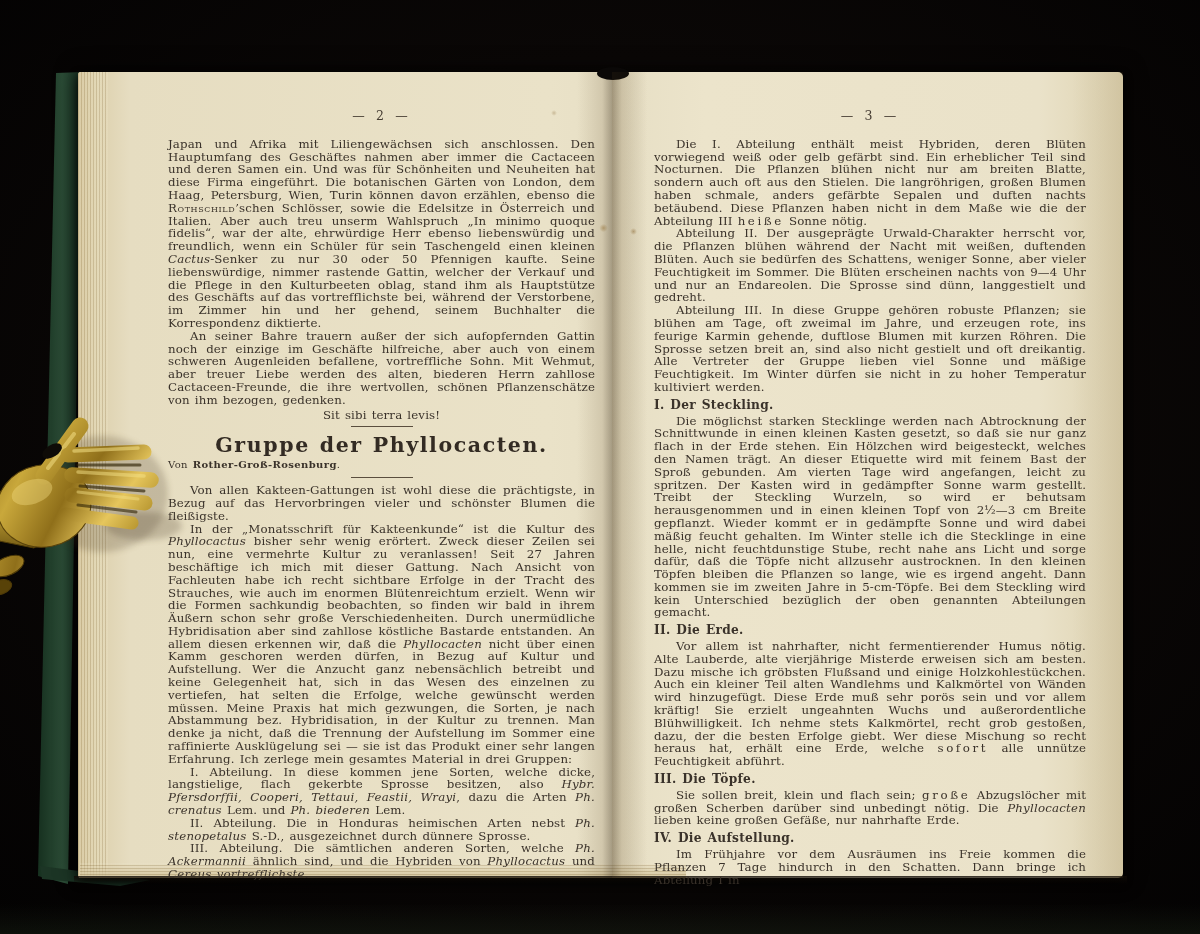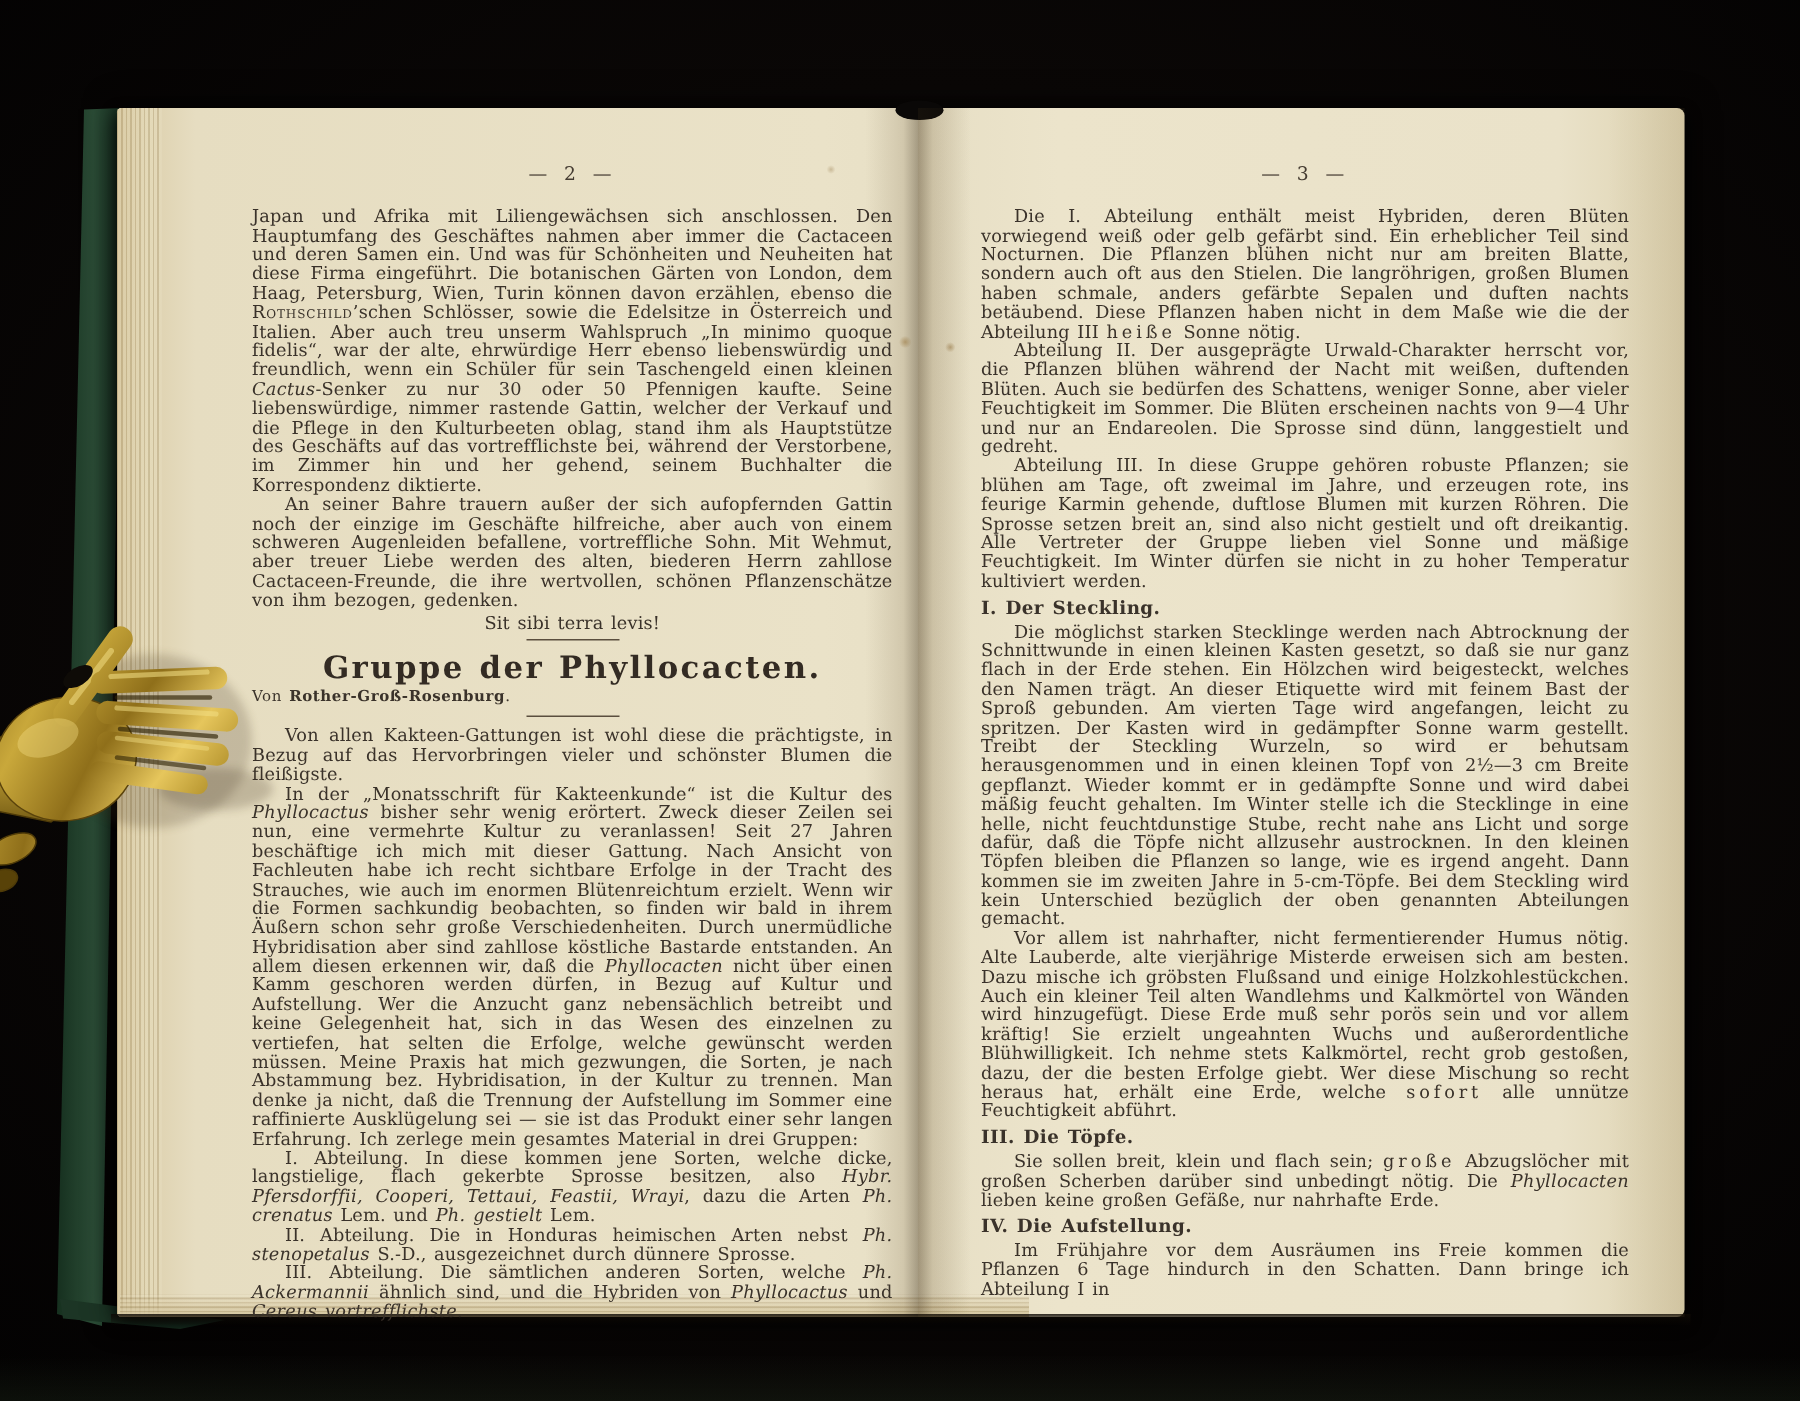--- a/index.html
+++ b/index.html
@@ -85,43 +85,44 @@
         <div class="pg-header">—  2  —</div>
         <p>Japan und Afrika mit Liliengewächsen sich anschlossen. Den Hauptumfang des Geschäftes nahmen aber immer die Cactaceen und deren Samen ein. Und was für Schönheiten und Neuheiten hat diese Firma eingeführt. Die botanischen Gärten von London, dem Haag, Petersburg, Wien, Turin können davon erzählen, ebenso die <span class="sc">Rothschild</span>’schen Schlösser, sowie die Edelsitze in Österreich und Italien. Aber auch treu unserm Wahlspruch „In minimo quoque fidelis“, war der alte, ehrwürdige Herr ebenso liebenswürdig und freundlich, wenn ein Schüler für sein Taschengeld einen kleinen <i>Cactus</i>-Senker zu nur 30 oder 50 Pfennigen kaufte. Seine liebenswürdige, nimmer rastende Gattin, welcher der Verkauf und die Pflege in den Kulturbeeten oblag, stand ihm als Hauptstütze des Geschäfts auf das vortrefflichste bei, während der Verstorbene, im Zimmer hin und her gehend, seinem Buchhalter die Korrespondenz diktierte.</p>
         <p class="ind">An seiner Bahre trauern außer der sich aufopfernden Gattin noch der einzige im Geschäfte hilfreiche, aber auch von einem schweren Augenleiden befallene, vortreffliche Sohn. Mit Wehmut, aber treuer Liebe werden des alten, biederen Herrn zahllose Cactaceen-Freunde, die ihre wertvollen, schönen Pflanzenschätze von ihm bezogen, gedenken.</p>
         <div class="motto">Sit sibi terra levis!</div>
         <div class="rule"></div>
         <h1 class="title">Gruppe der Phyllocacten.</h1>
         <div class="byline">Von <b>Rother-Groß-Rosenburg</b>.</div>
         <div class="rule"></div>
         <p class="ind">Von allen Kakteen-Gattungen ist wohl diese die prächtigste, in Bezug auf das Hervorbringen vieler und schönster Blumen die fleißigste.</p>
         <p class="ind">In der „Monatsschrift für Kakteenkunde“ ist die Kultur des <i>Phyllocactus</i> bisher sehr wenig erörtert. Zweck dieser Zeilen sei nun, eine vermehrte Kultur zu veranlassen! Seit 27 Jahren beschäftige ich mich mit dieser Gattung. Nach Ansicht von Fachleuten habe ich recht sichtbare Erfolge in der Tracht des Strauches, wie auch im enormen Blütenreichtum erzielt. Wenn wir die Formen sachkundig beobachten, so finden wir bald in ihrem Äußern schon sehr große Verschiedenheiten. Durch unermüdliche Hybridisation aber sind zahllose köstliche Bastarde entstanden. An allem diesen erkennen wir, daß die <i>Phyllocacten</i> nicht über einen Kamm geschoren werden dürfen, in Bezug auf Kultur und Aufstellung. Wer die Anzucht ganz nebensächlich betreibt und keine Gelegenheit hat, sich in das Wesen des einzelnen zu vertiefen, hat selten die Erfolge, welche gewünscht werden müssen. Meine Praxis hat mich gezwungen, die Sorten, je nach Abstammung bez. Hybridisation, in der Kultur zu trennen. Man denke ja nicht, daß die Trennung der Aufstellung im Sommer eine raffinierte Ausklügelung sei — sie ist das Produkt einer sehr langen Erfahrung. Ich zerlege mein gesamtes Material in drei Gruppen:</p>
-        <p class="ind">I. Abteilung. In diese kommen jene Sorten, welche dicke, langstielige, flach gekerbte Sprosse besitzen, also <i>Hybr. Pfersdorffii, Cooperi, Tettaui, Feastii, Wrayi</i>, dazu die Arten <i>Ph. crenatus</i> Lem. und <i>Ph. gestielt</i> Lem.</p>
+        <p class="ind">I. Abteilung. In diese kommen jene Sorten, welche dicke, langstielige, flach gekerbte Sprosse besitzen, also <i>Hybr. Pfersdorffii, Cooperi, Tettaui, Feastii, Wrayi</i>, dazu die Arten <i>Ph. crenatus</i> Lem. und <i>Ph. biederen</i> Lem.</p>
         <p class="ind">II. Abteilung. Die in Honduras heimischen Arten nebst <i>Ph. stenopetalus</i> S.-D., ausgezeichnet durch dünnere Sprosse.</p>
         <p class="ind">III. Abteilung. Die sämtlichen anderen Sorten, welche <i>Ph. Ackermannii</i> ähnlich sind, und die Hybriden von <i>Phyllocactus</i> und <i>Cereus vortrefflichste</i>.</p>
       </div>
     </div>
 
     <div class="page page-right">
       <div class="textcol">
         <div class="pg-header">—  3  —</div>
         <p class="ind">Die I. Abteilung enthält meist Hybriden, deren Blüten vorwiegend weiß oder gelb gefärbt sind. Ein erheblicher Teil sind Nocturnen. Die Pflanzen blühen nicht nur am breiten Blatte, sondern auch oft aus den Stielen. Die langröhrigen, großen Blumen haben schmale, anders gefärbte Sepalen und duften nachts betäubend. Diese Pflanzen haben nicht in dem Maße wie die der Abteilung III <span class="sperr">heiße</span> Sonne nötig.</p>
         <p class="ind">Abteilung II. Der ausgeprägte Urwald-Charakter herrscht vor, die Pflanzen blühen während der Nacht mit weißen, duftenden Blüten. Auch sie bedürfen des Schattens, weniger Sonne, aber vieler Feuchtigkeit im Sommer. Die Blüten erscheinen nachts von 9—4 Uhr und nur an Endareolen. Die Sprosse sind dünn, langgestielt und gedreht.</p>
         <p class="ind">Abteilung III. In diese Gruppe gehören robuste Pflanzen; sie blühen am Tage, oft zweimal im Jahre, und erzeugen rote, ins feurige Karmin gehende, duftlose Blumen mit kurzen Röhren. Die Sprosse setzen breit an, sind also nicht gestielt und oft dreikantig. Alle Vertreter der Gruppe lieben viel Sonne und mäßige Feuchtigkeit. Im Winter dürfen sie nicht in zu hoher Temperatur kultiviert werden.</p>
 
         <div class="sec-h">I. Der Steckling.</div>
         <p class="ind">Die möglichst starken Stecklinge werden nach Abtrocknung der Schnittwunde in einen kleinen Kasten gesetzt, so daß sie nur ganz flach in der Erde stehen. Ein Hölzchen wird beigesteckt, welches den Namen trägt. An dieser Etiquette wird mit feinem Bast der Sproß gebunden. Am vierten Tage wird angefangen, leicht zu spritzen. Der Kasten wird in gedämpfter Sonne warm gestellt. Treibt der Steckling Wurzeln, so wird er behutsam herausgenommen und in einen kleinen Topf von 2½—3 cm Breite gepflanzt. Wieder kommt er in gedämpfte Sonne und wird dabei mäßig feucht gehalten. Im Winter stelle ich die Stecklinge in eine helle, nicht feuchtdunstige Stube, recht nahe ans Licht und sorge dafür, daß die Töpfe nicht allzusehr austrocknen. In den kleinen Töpfen bleiben die Pflanzen so lange, wie es irgend angeht. Dann kommen sie im zweiten Jahre in 5-cm-Töpfe. Bei dem Steckling wird kein Unterschied bezüglich der oben genannten Abteilungen gemacht.</p>
 
+        <div class="sec-h">II. Die Erde.</div>
         <p class="ind">Vor allem ist nahrhafter, nicht fermentierender Humus nötig. Alte Lauberde, alte vierjährige Misterde erweisen sich am besten. Dazu mische ich gröbsten Flußsand und einige Holzkohlestückchen. Auch ein kleiner Teil alten Wandlehms und Kalkmörtel von Wänden wird hinzugefügt. Diese Erde muß sehr porös sein und vor allem kräftig! Sie erzielt ungeahnten Wuchs und außerordentliche Blühwilligkeit. Ich nehme stets Kalkmörtel, recht grob gestoßen, dazu, der die besten Erfolge giebt. Wer diese Mischung so recht heraus hat, erhält eine Erde, welche <span class="sperr">sofort</span> alle unnütze Feuchtigkeit abführt.</p>
 
         <div class="sec-h">III. Die Töpfe.</div>
         <p class="ind">Sie sollen breit, klein und flach sein; <span class="sperr">große</span> Abzugslöcher mit großen Scherben darüber sind unbedingt nötig. Die <i>Phyllocacten</i> lieben keine großen Gefäße, nur nahrhafte Erde.</p>
 
         <div class="sec-h">IV. Die Aufstellung.</div>
-        <p class="ind">Im Frühjahre vor dem Ausräumen ins Freie kommen die Pflanzen 6 Tage hindurch in den Schatten. Dann bringe ich Abteilung I in</p>
+        <p class="ind">Im Frühjahre vor dem Ausräumen ins Freie kommen die Pflanzen 7 Tage hindurch in den Schatten. Dann bringe ich Abteilung I in</p>
       </div>
     </div>
   </div>
 
   <svg class="scenelayer" style="left:-6px;top:414px;" width="214" height="212" viewBox="0 0 214 212" aria-hidden="true">
     <defs>
       <linearGradient id="brass" gradientUnits="userSpaceOnUse" x1="0" y1="0" x2="195" y2="150">
         <stop offset="0" stop-color="#7c5e13"></stop>
         <stop offset="0.25" stop-color="#c9a83b"></stop>
         <stop offset="0.45" stop-color="#8f6f1a"></stop>

